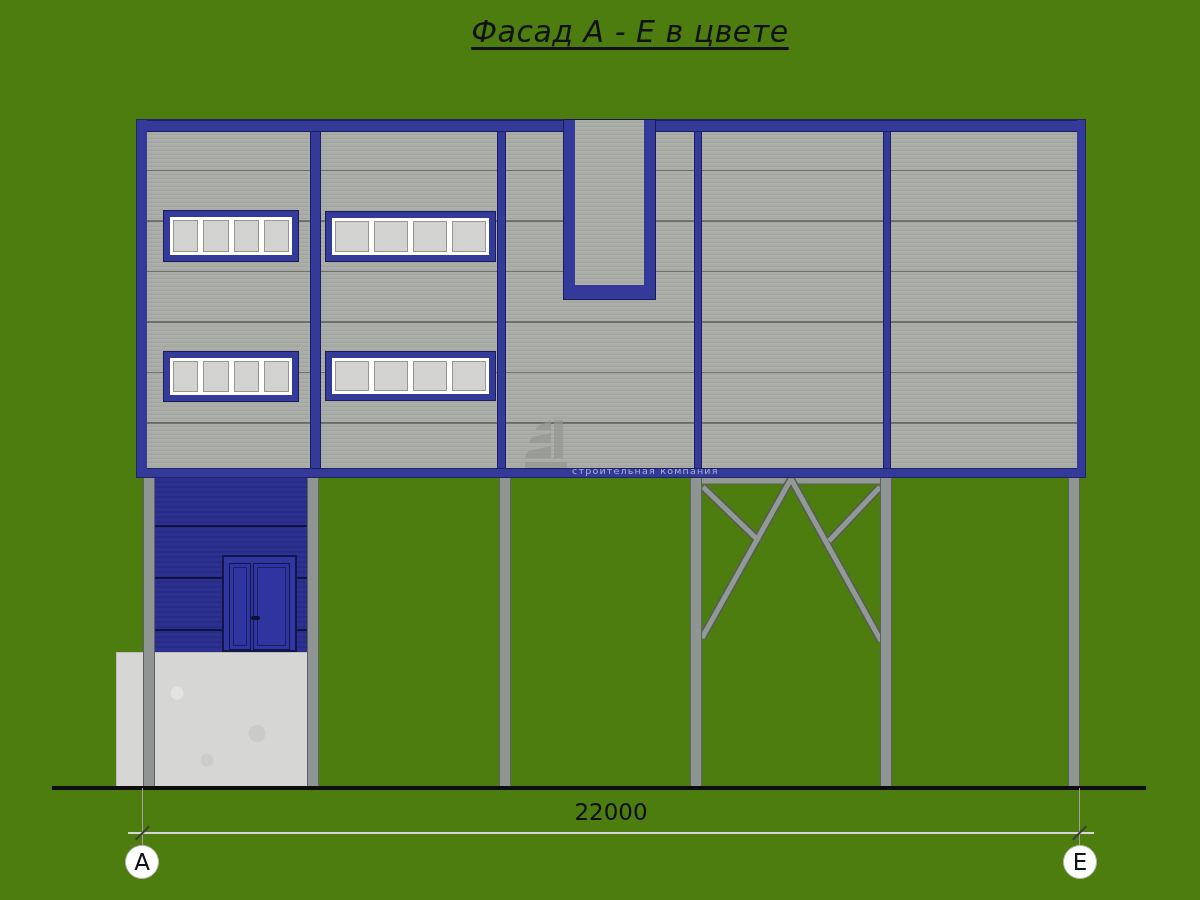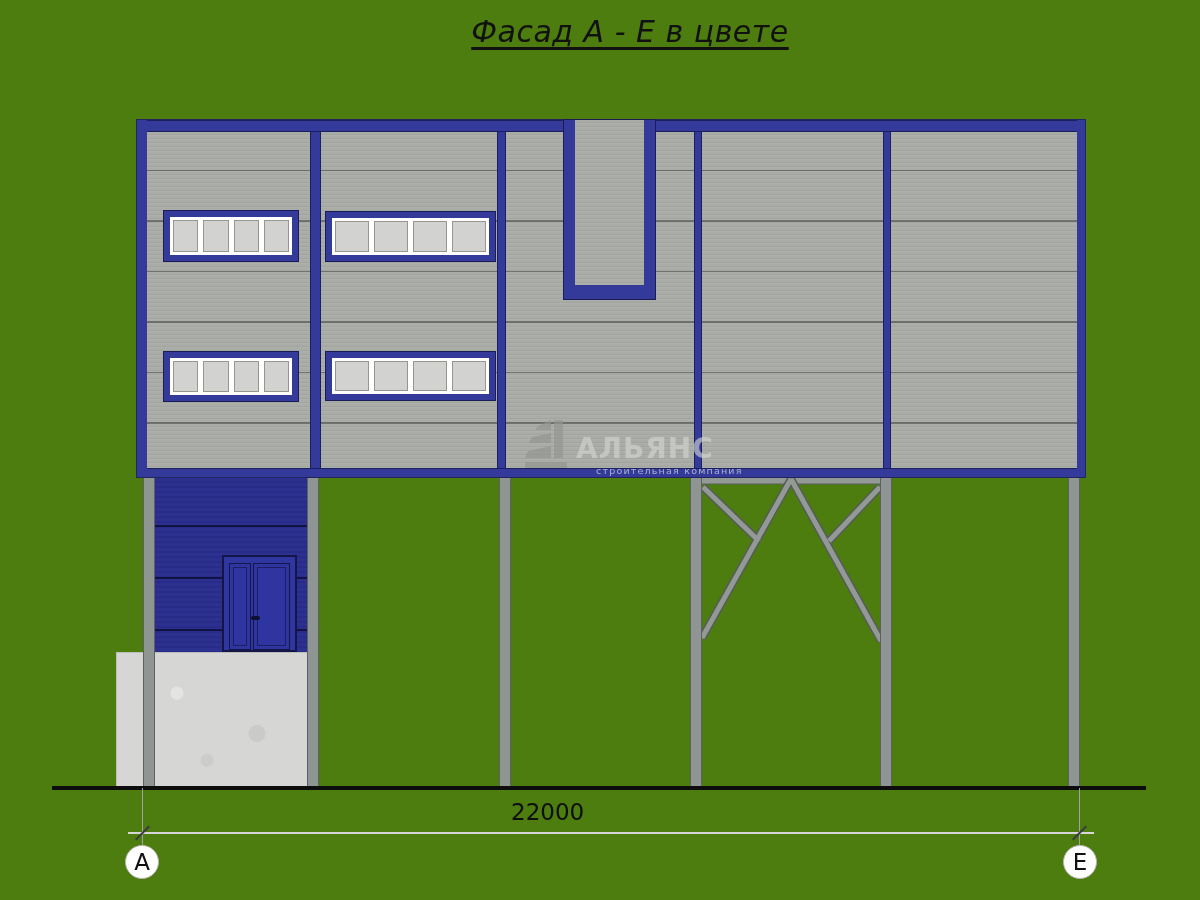--- a/index.html
+++ b/index.html
@@ -79,33 +79,33 @@
 
   
   .ground-line { position:absolute; left:52px; top:786px; width:1094px; height:4px; background:#0d0d0d; }
 
   .ext-line { position:absolute; top:788px; width:1px; height:58px; background:#a3a3a3; }
   .ext-a { left:142px; } .ext-e { left:1079px; }
 
   .dim-line { position:absolute; left:128px; top:832px; width:966px; height:2px; background:#d6d6d6; }
   .dim-tick { position:absolute; top:832px; width:19px; height:2px; background:#3c3c3c; transform:rotate(-45deg); }
   .tick-a { left:133px; } .tick-e { left:1070px; }
-  .dim-label { position:absolute; left:511px; top:799px; width:200px; text-align:left; font-size:23px; color:#0d0d0d; }
+  .dim-label { position:absolute; left:511px; top:799px; width:200px; text-align:center; font-size:23px; color:#0d0d0d; }
 
   .axis-marker { position:absolute; top:845px; width:34px; height:34px; border:1px solid #b7b7b7; border-radius:50%;
                  background:#fff; display:flex; align-items:center; justify-content:center;
                  font-size:23px; color:#111; }
   .marker-a { left:125px; } .marker-e { left:1063px; }
 
   
   .watermark { position:absolute; left:520px; top:418px; width:200px; height:62px; pointer-events:none; }
   .wm-logo { position:absolute; left:5px; top:2px; }
   .wm-name { position:absolute; left:56px; top:14px; font-size:28px; font-weight:bold; letter-spacing:1px;
              color:rgba(213,215,211,0.62); }
-  .wm-tagline { position:absolute; left:76px; top:47px; font-size:9.5px; letter-spacing:1.2px;
+  .wm-tagline { position:absolute; left:52px; top:47px; font-size:9.5px; letter-spacing:1.2px;
                 color:rgba(203,206,220,0.8); white-space:nowrap; }
 </style>
 </head>
 <body>
 
 <div id="canvas">
 
   <div class="title">Фасад А - Е в цвете</div>
 
   <div class="blue-wall"></div>
@@ -197,21 +197,20 @@
   <div class="watermark">
     <svg class="wm-logo" width="42" height="54" viewBox="0 0 42 54">
       <g fill="rgba(146,149,144,0.7)">
         <polygon points="26,0 26,10 10,10 13,6"></polygon>
         <polygon points="26,13 26,23 4,23 7,17"></polygon>
         <polygon points="26,26 26,38 0,38 3,31"></polygon>
         <rect x="29" y="0" width="9" height="38"></rect>
         <polygon points="0,42 42,42 42,48 0,48"></polygon>
       </g>
     </svg>
-    <div class="wm-name">АЛЬЯНС</div>
     <div class="wm-tagline">строительная компания</div>
   </div>
 
   <div class="ground-line"></div>
 
   <div class="ext-line ext-a"></div>
   <div class="ext-line ext-e"></div>
   <div class="dim-line"></div>
   <div class="dim-tick tick-a"></div>
   <div class="dim-tick tick-e"></div>

